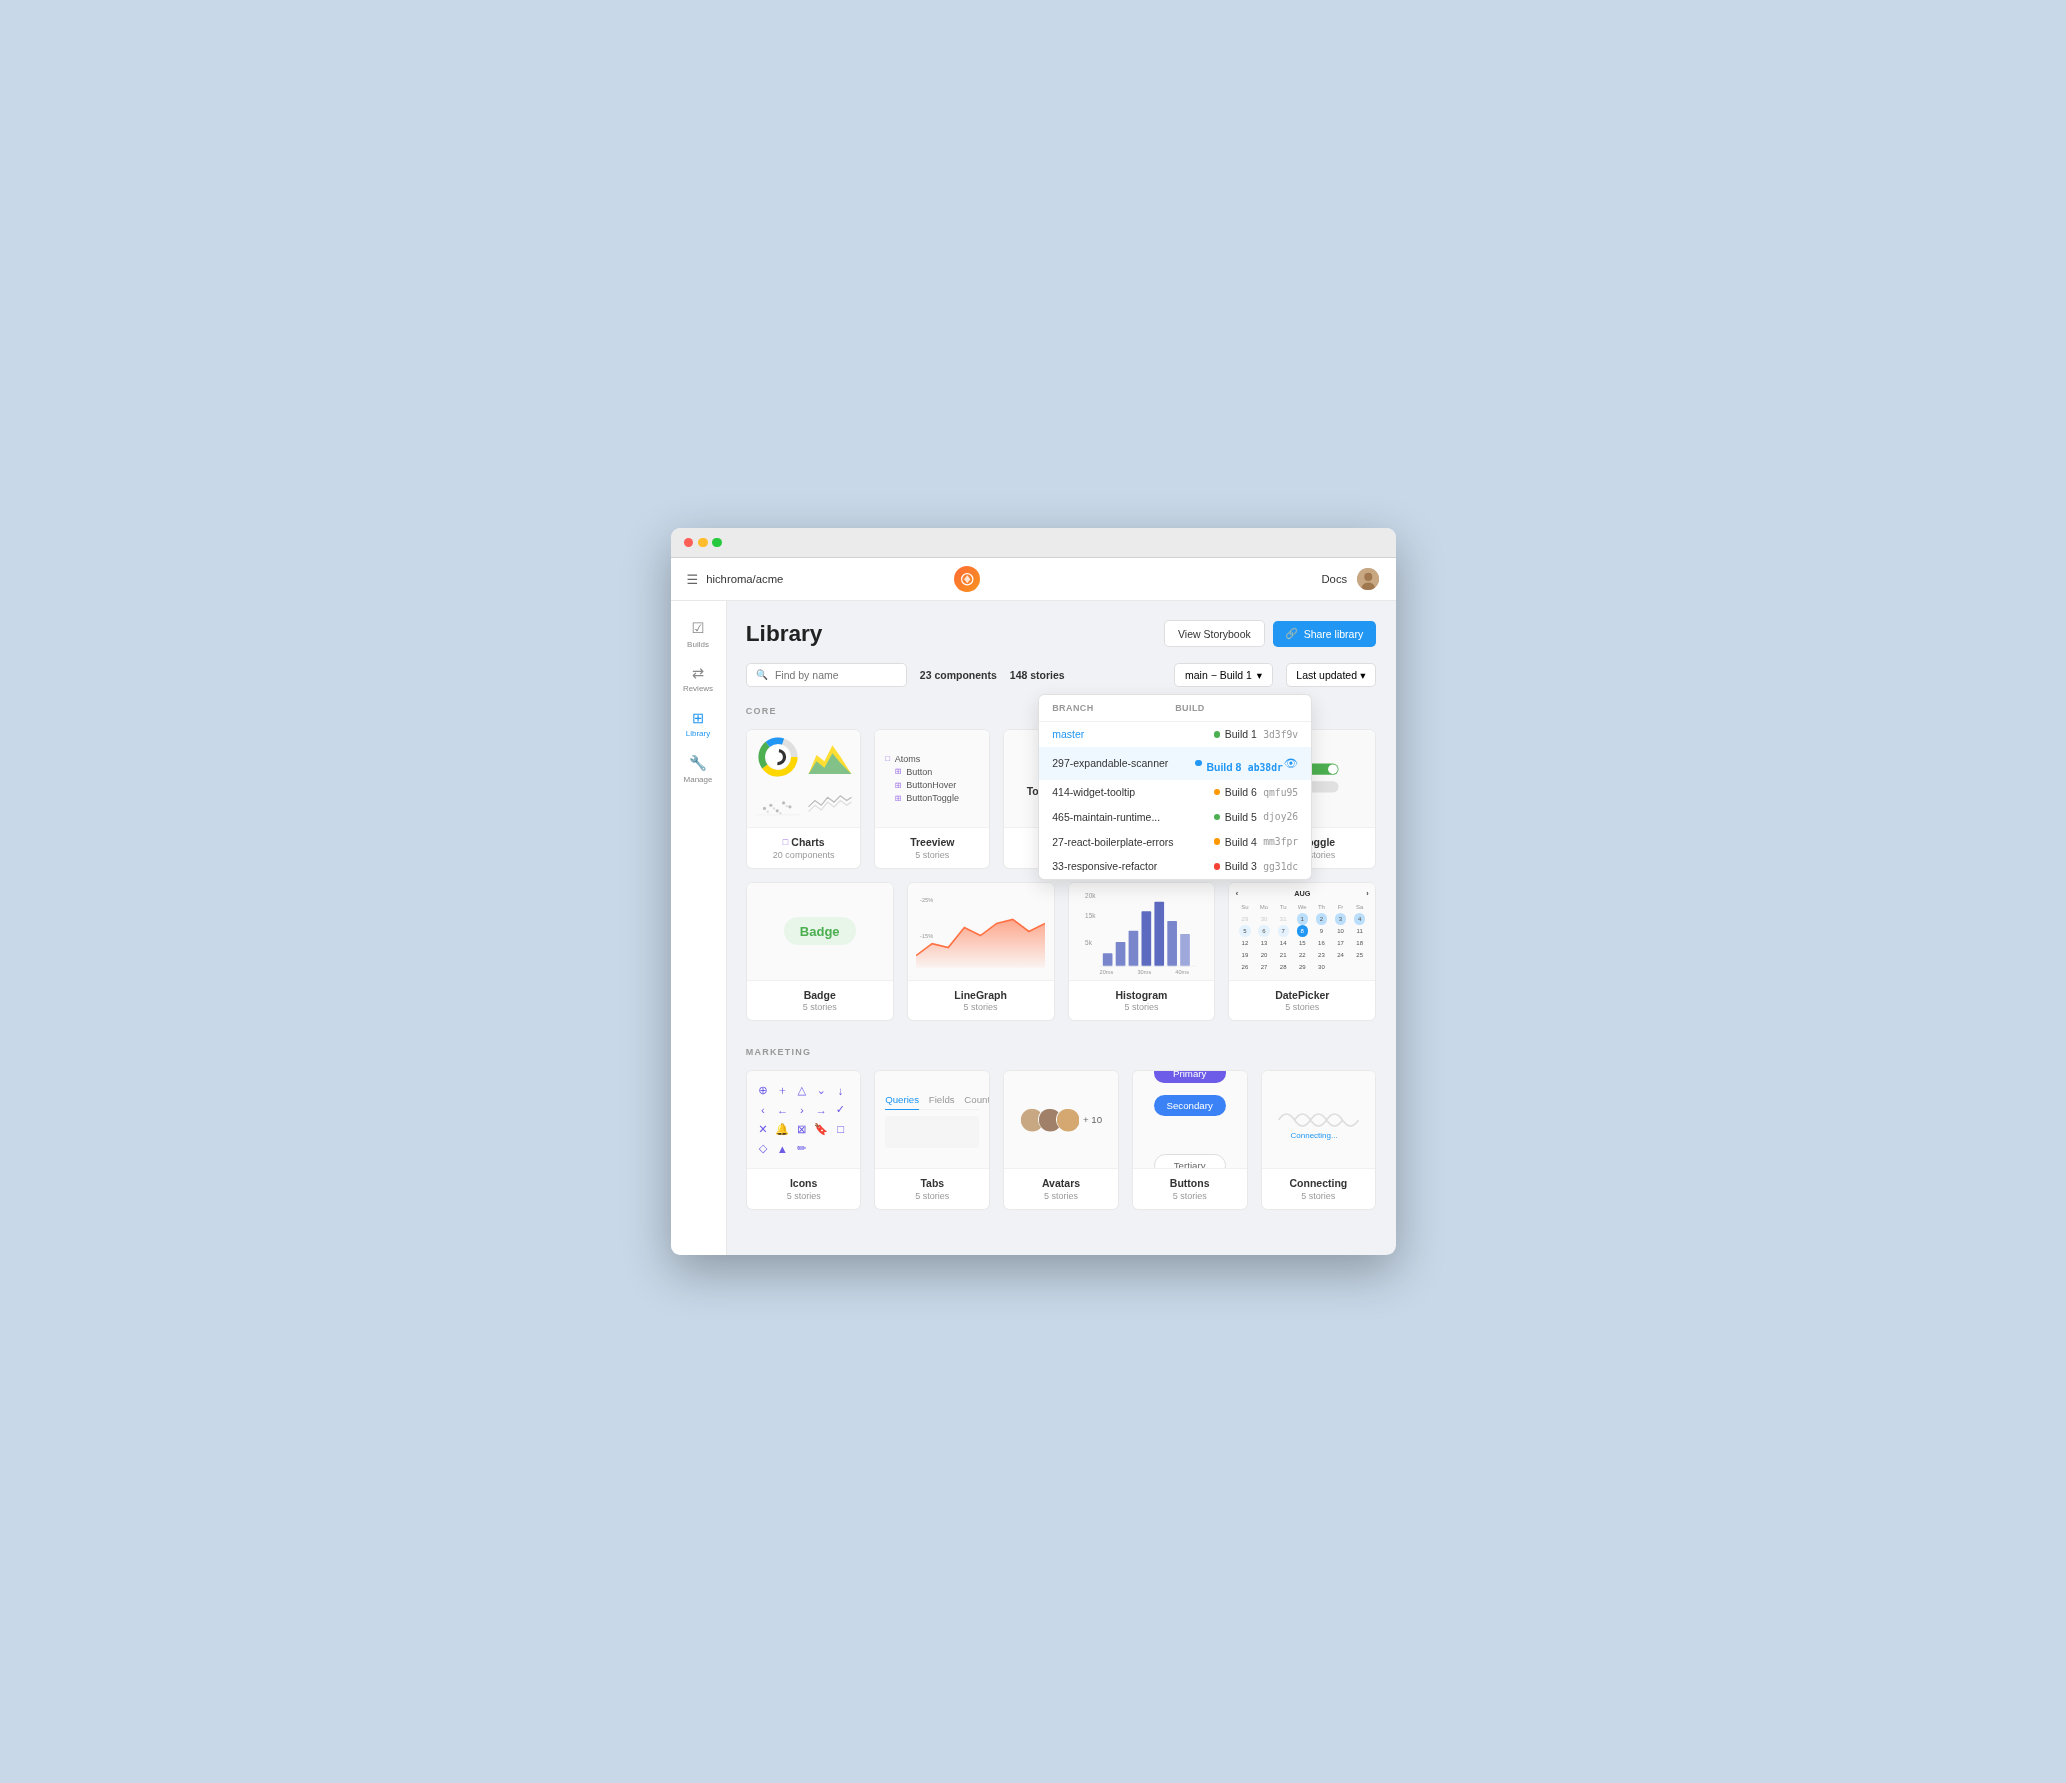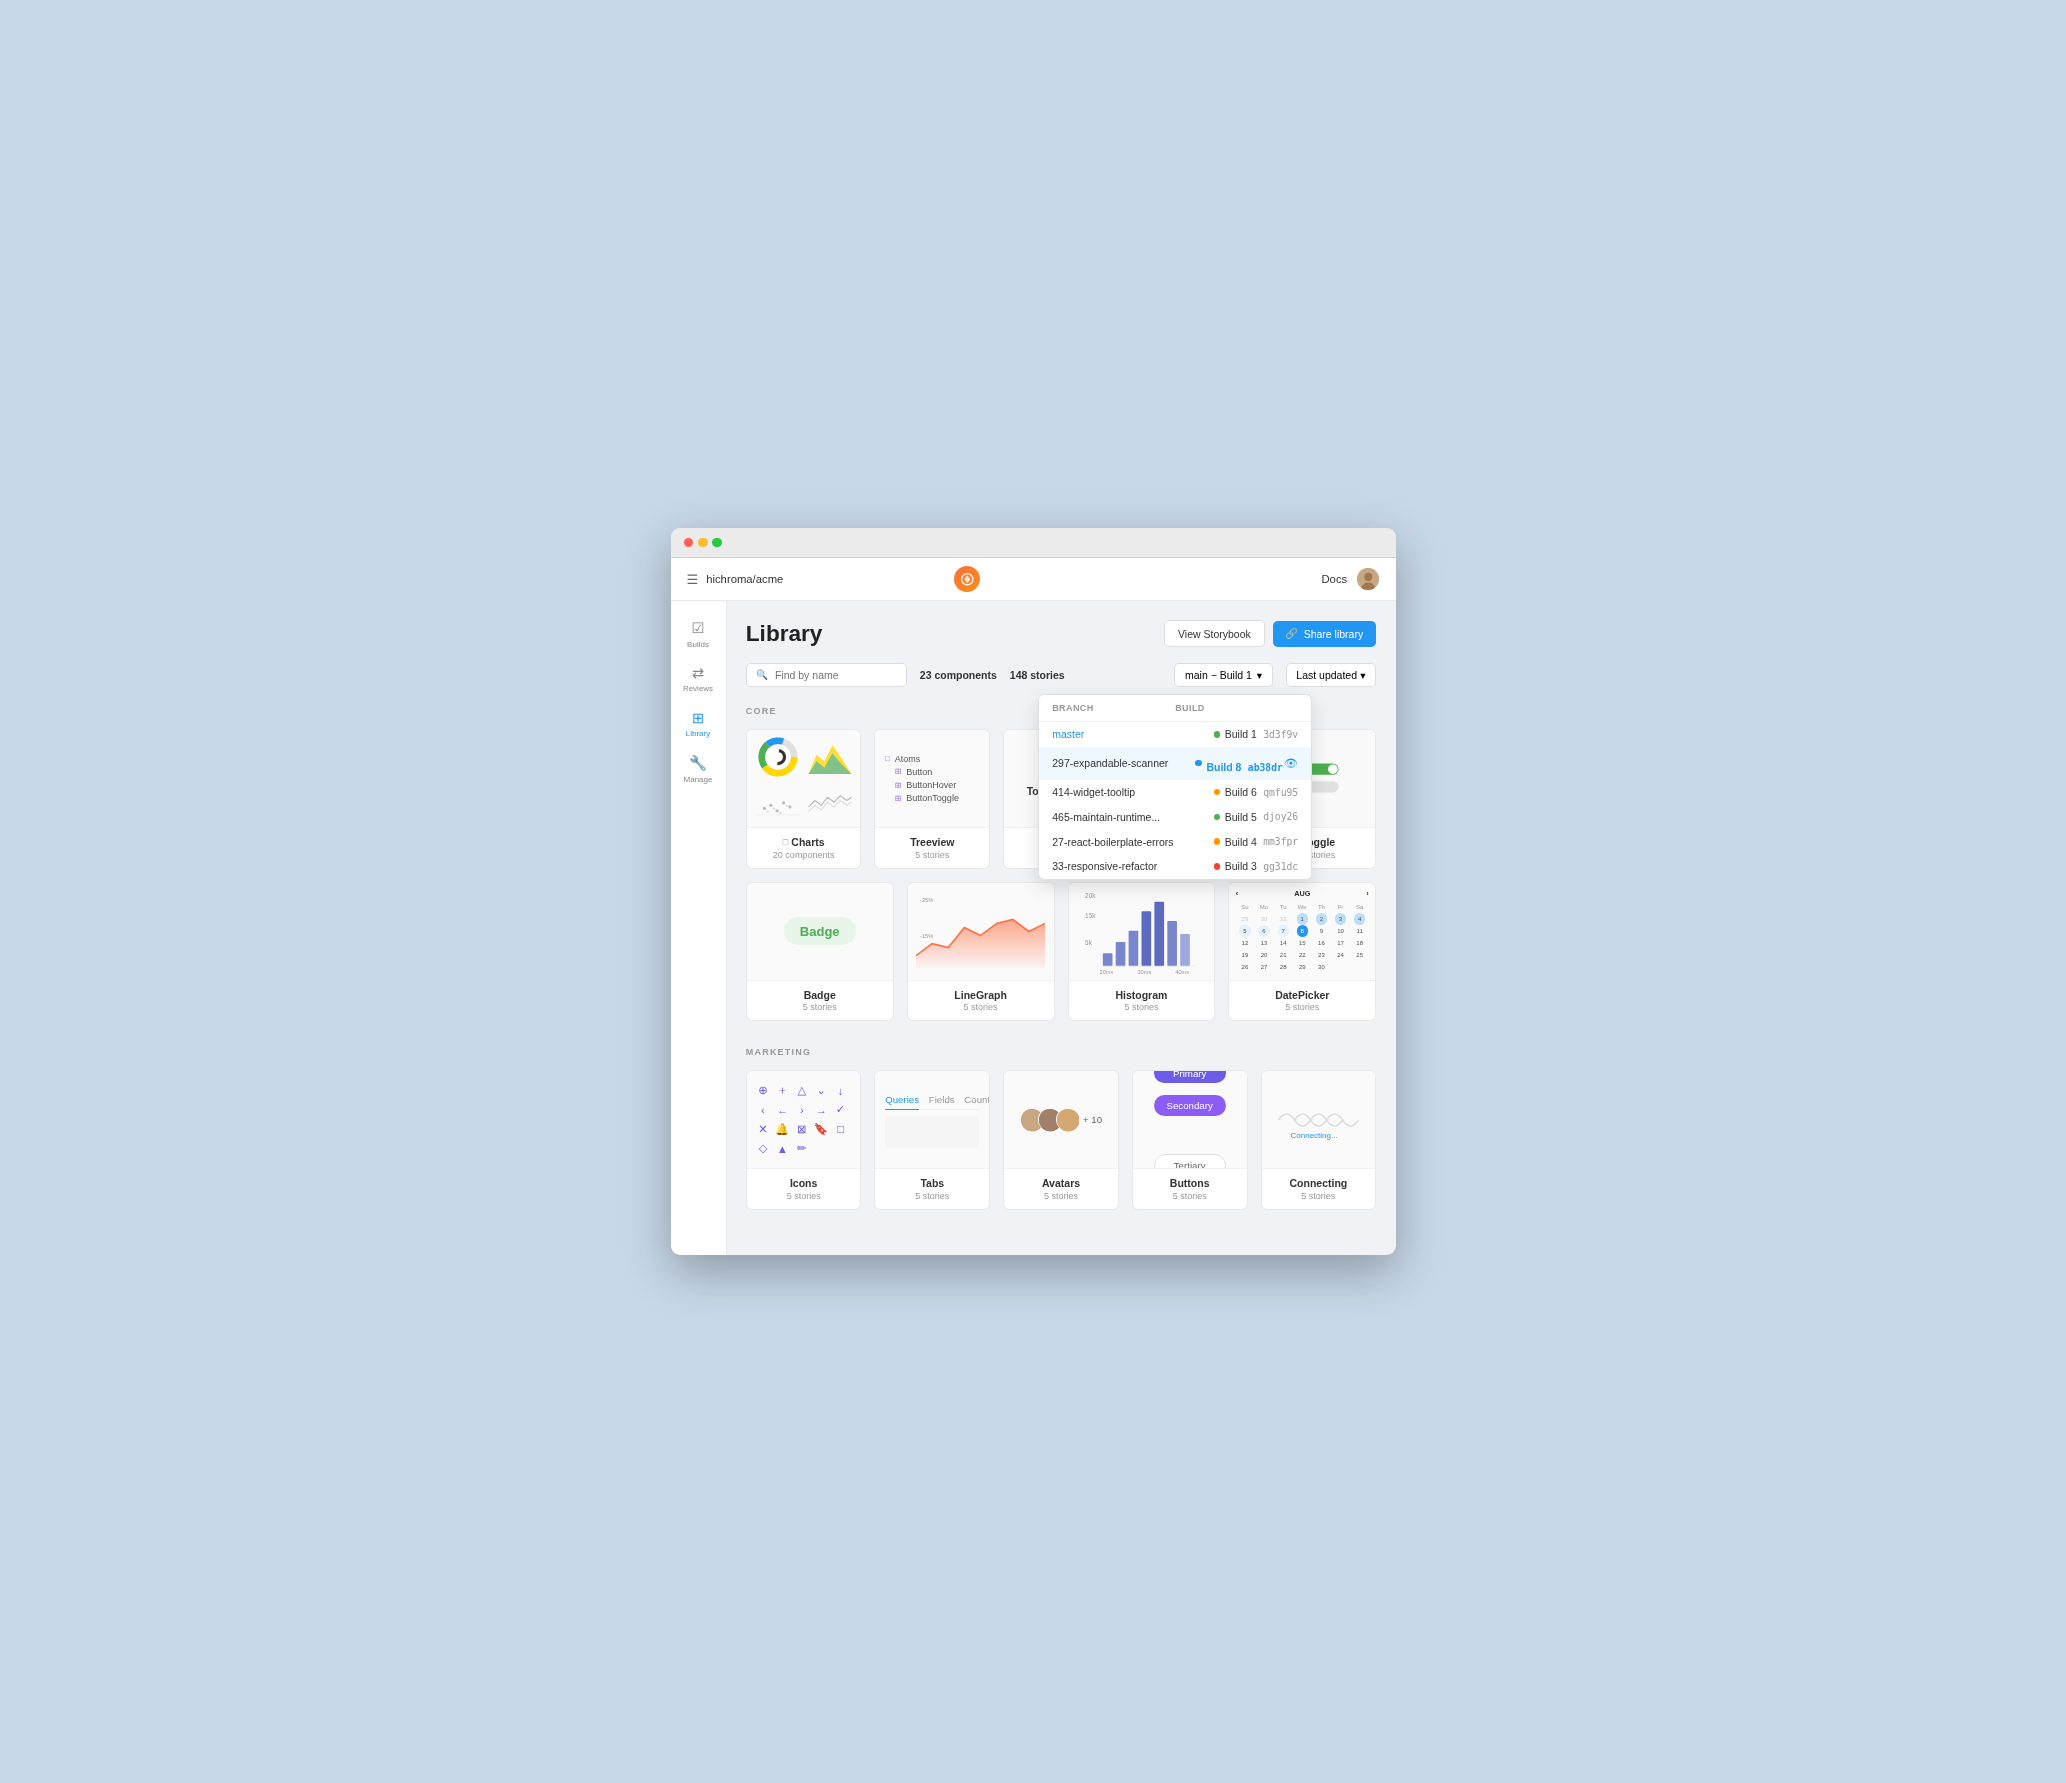--- a/index.html
+++ b/index.html
@@ -125,21 +125,21 @@
     
     .avatars-preview { display: flex; align-items: center; }
     .avatar-stack { display: flex; }
     .avatar-sm { width: 22.6px; height: 22.6px; border-radius: 50%; border: 1.6px solid white; margin-left: -4.8px; background: #ddd; }
     .avatar-sm:first-child { margin-left: 0; }
     .avatar-count { font-size: 9.7px; color: #666; margin-left: 4.8px; }
     
     
     .buttons-preview { display: flex; flex-direction: column; gap: 12px; padding: 9.7px; }
     .btn-primary { background: #6c5ce7; color: white; border: none; padding: 4.8px 13px; border-radius: 16px; font-size: 9.7px; cursor: pointer; }
-    .btn-secondary { background: #8b5cf6; color: white; border: none; padding: 4.8px 13px; border-radius: 16px; font-size: 9.7px; cursor: pointer; }
+    .btn-secondary { background: #3b82f6; color: white; border: none; padding: 4.8px 13px; border-radius: 16px; font-size: 9.7px; cursor: pointer; }
     .btn-tertiary { background: white; color: #666; border: 0.8px solid #ddd; padding: 4.8px 13px; border-radius: 16px; font-size: 9.7px; cursor: pointer; margin-top: 26px; }
     
     
     .connecting-preview { padding: 9.7px; display: flex; align-items: center; justify-content: center; }
 
     .charts-card-icon { color: #9c6fe4; font-size: 9px; }
 
     .card-name-wrapper { display: flex; align-items: center; gap: 3.2px; justify-content: center; }
   </style>
 </head>

